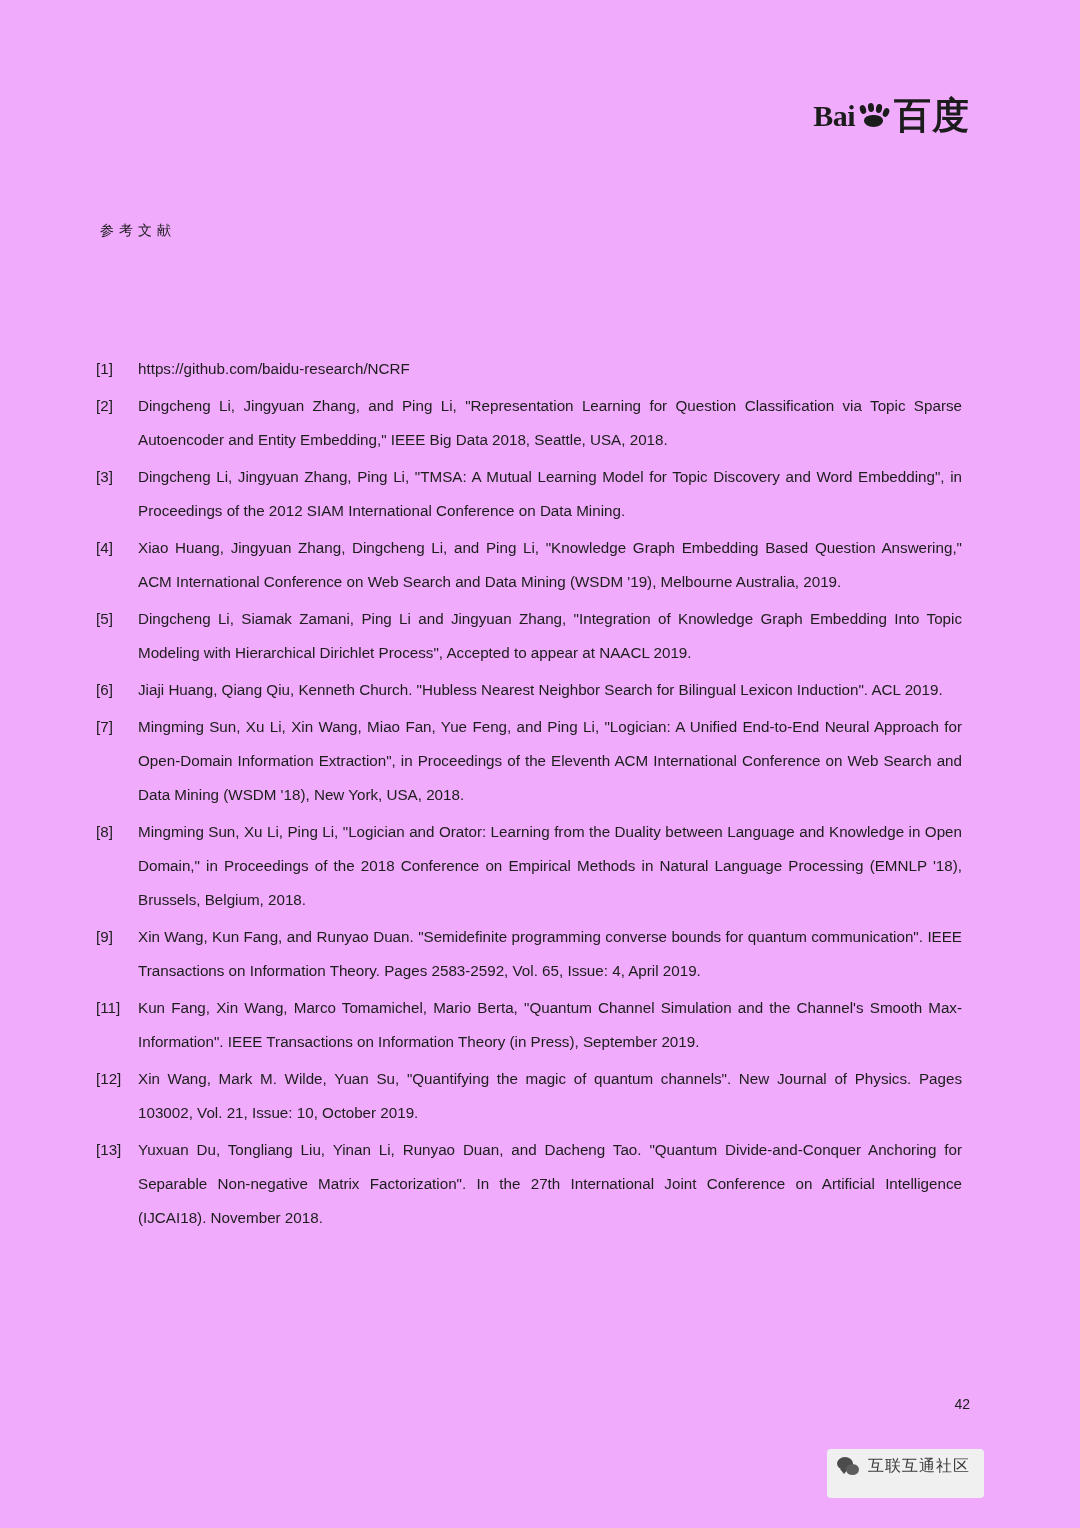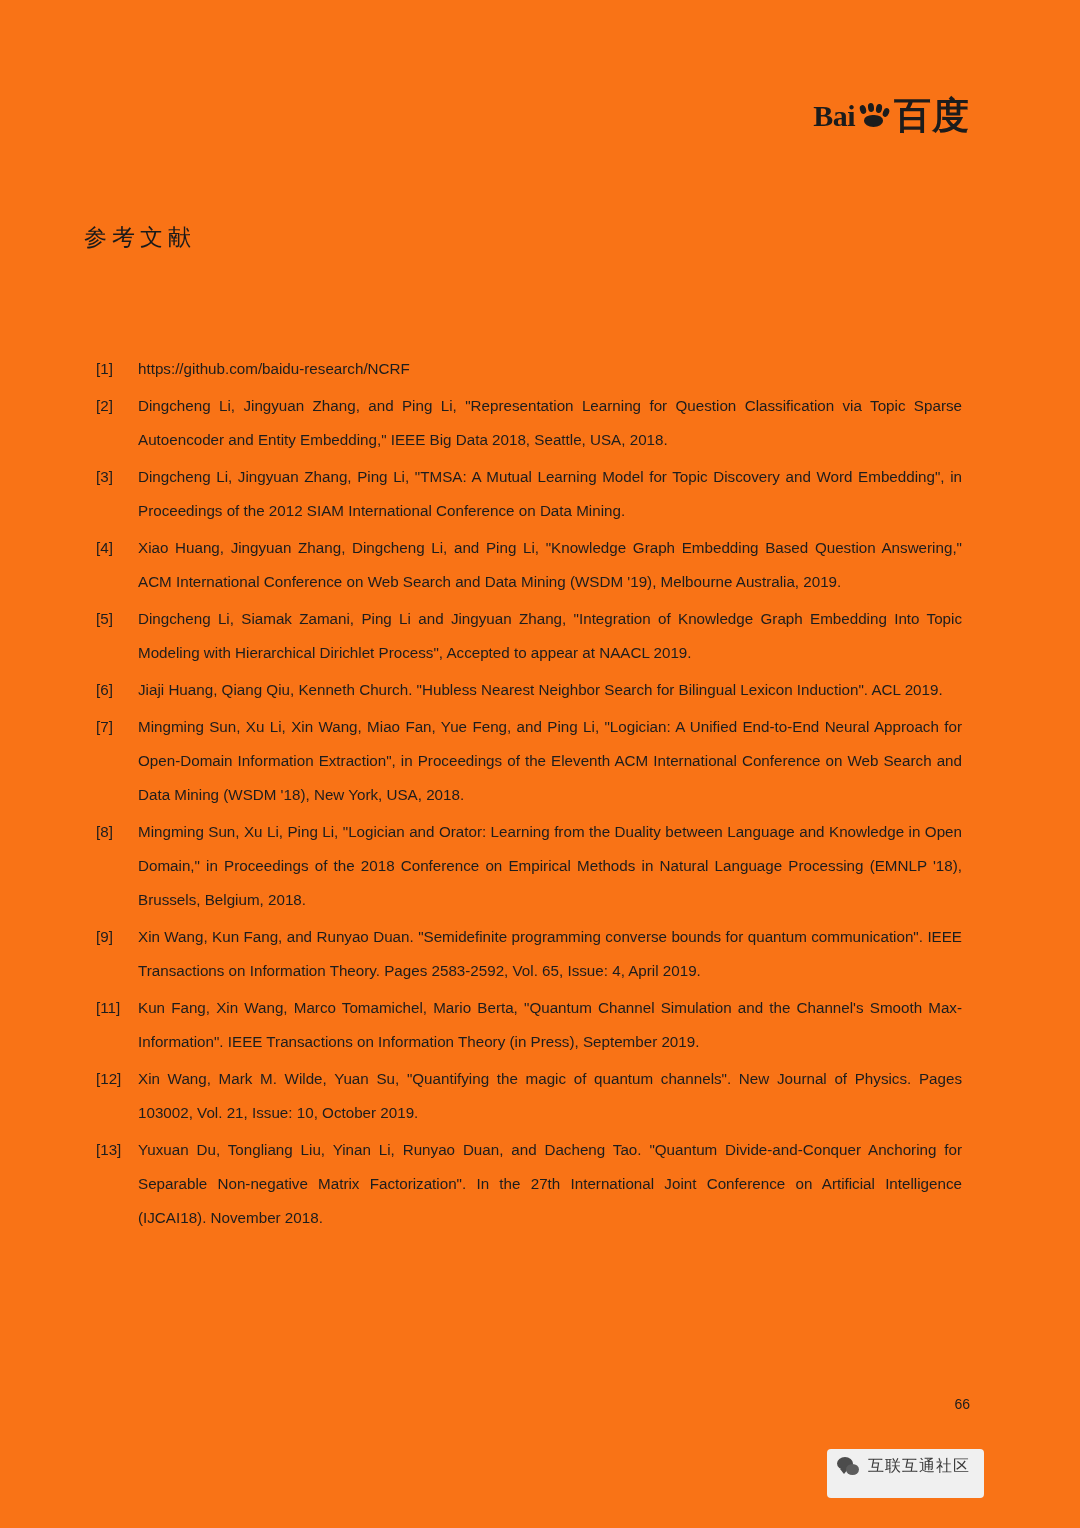--- a/index.html
+++ b/index.html
@@ -12,21 +12,21 @@
     height: 1528px;
     position: relative;
     font-family: "Liberation Sans", sans-serif;
     color: #1a1a1a;
     overflow: hidden;
   }
 
   .page {
     position: absolute;
     inset: 0;
-    background: #f97316;
+    background: #f0abfc;
     text-decoration: underline;
   }
 
   
   .logo {
     position: absolute;
     top: 95px;
     right: 110px;
     display: flex;
     align-items: center;
@@ -60,24 +60,24 @@
     font-family: "DejaVu Sans", sans-serif;
     font-weight: bold;
     font-size: 37px;
     color: #1c1c1c;
     letter-spacing: 1px;
   }
 
   
   .heading {
     position: absolute;
-    left: 84px;
+    left: 100px;
     top: 222px;
     font-family: "DejaVu Serif", serif;
-    font-size: 23px;
+    font-size: 14px;
     letter-spacing: 5px;
     color: #1a1a1a;
   }
 
   
   .refs {
     position: absolute;
     left: 96px;
     top: 352px;
     width: 866px;
@@ -229,21 +229,21 @@
       <span class="ref-text">Xin Wang, Mark M. Wilde, Yuan Su, "Quantifying the magic of quantum channels". New Journal of Physics. Pages 103002, Vol. 21, Issue: 10, October 2019.</span>
     </div>
 
     <div class="ref">
       <span class="ref-num">[13]</span>
       <span class="ref-text">Yuxuan Du, Tongliang Liu, Yinan Li, Runyao Duan, and Dacheng Tao. "Quantum Divide-and-Conquer Anchoring for Separable Non-negative Matrix Factorization". In the 27th International Joint Conference on Artificial Intelligence (IJCAI18). November 2018.</span>
     </div>
 
   </div>
 
-  <div class="page-number">66</div>
+  <div class="page-number">42</div>
 
   <div class="footer-badge">
     <span class="wechat-icon">
       <span class="b1"></span>
         <span class="t1"></span>
         <span class="b2"></span>
     </span>
     <span class="footer-text">互联互通社区</span>
   </div>
 

